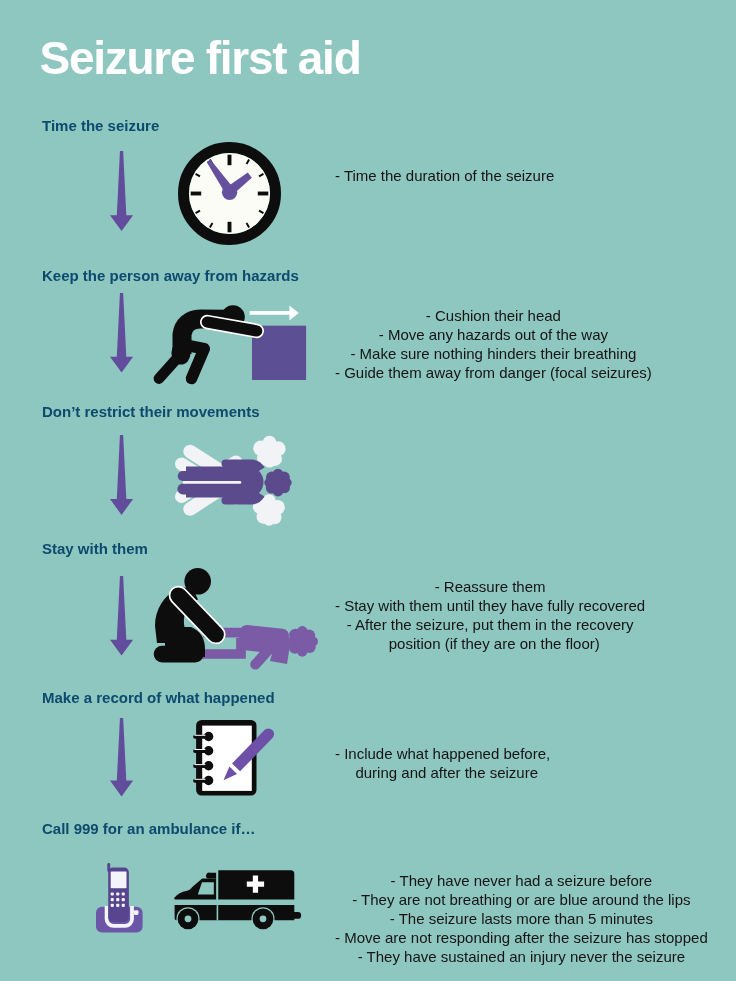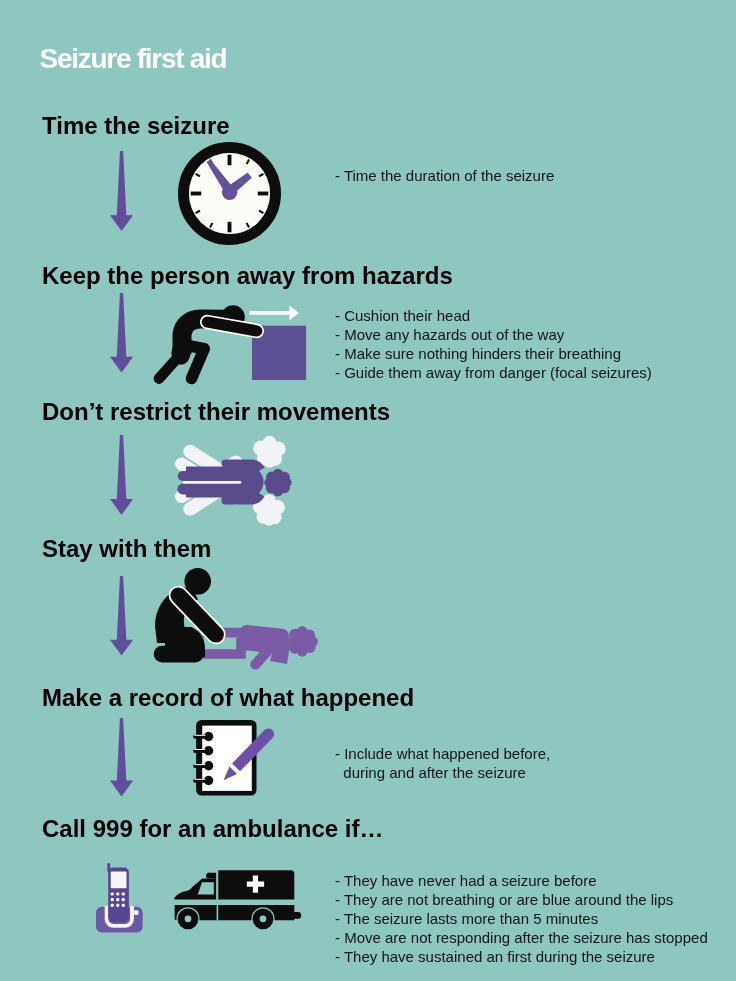--- a/index.html
+++ b/index.html
@@ -1,25 +1,25 @@
 <!DOCTYPE html>
 <html><head>
 <meta charset="utf-8">
 <title>Seizure first aid</title>
 <style>
   html,body{margin:0;padding:0;}
   body{width:736px;height:981px;background:#8ec6c0;
        font-family:"Liberation Sans",sans-serif;overflow:hidden;}
   .page{position:relative;width:736px;height:981px;background:#8ec6c0;overflow:hidden;}
-  .title{position:absolute;left:39.5px;top:37.6px;font-size:28px;font-weight:bold;
+  .title{position:absolute;left:39.5px;top:37.6px;font-size:46px;font-weight:bold;
          color:#ffffff;letter-spacing:-1.27px;line-height:41px;white-space:pre;}
-  .heading{position:absolute;left:42px;font-size:24px;font-weight:bold;
-           color:#000000;line-height:18.5px;white-space:pre;}
+  .heading{position:absolute;left:42px;font-size:15px;font-weight:bold;
+           color:#0c4a6e;line-height:18.5px;white-space:pre;}
   .bullets{position:absolute;left:335px;font-size:15px;color:#151515;
-           line-height:19px;}
+           line-height:19px;text-align:center;}
   .bullets .ln{white-space:pre;line-height:19px;}
   svg.ico{position:absolute;overflow:visible;}
 </style>
 </head>
 <body>
 
 <div class="page">
   <div class="title">Seizure first aid</div>
   <div class="heading" style="top:116.86px">Time the seizure</div>
   <div class="bullets" style="top:165.53px">
@@ -27,32 +27,38 @@
   </div>
   <div class="heading" style="top:266.56px">Keep the person away from hazards</div>
   <div class="bullets" style="top:305.73px">
     <div class="ln">- Cushion their head</div>
     <div class="ln">- Move any hazards out of the way</div>
     <div class="ln">- Make sure nothing hinders their breathing</div>
     <div class="ln">- Guide them away from danger (focal seizures)</div>
   </div>
   <div class="heading" style="top:403px">Don’t restrict their movements</div>
   <div class="heading" style="top:540.16px">Stay with them</div>
+  <div class="bullets" style="top:577.23px">
+    <div class="ln">- Reassure them</div>
+    <div class="ln">- Stay with them until they have fully recovered</div>
+    <div class="ln">- After the seizure, put them in the recovery</div>
+    <div class="ln">  position (if they are on the floor)</div>
+  </div>
   <div class="heading" style="top:689.16px">Make a record of what happened</div>
   <div class="bullets" style="top:744.23px">
     <div class="ln">- Include what happened before,</div>
     <div class="ln">  during and after the seizure</div>
   </div>
   <div class="heading" style="top:819.56px">Call 999 for an ambulance if…</div>
   <div class="bullets" style="top:871px">
     <div class="ln">- They have never had a seizure before</div>
     <div class="ln">- They are not breathing or are blue around the lips</div>
     <div class="ln">- The seizure lasts more than 5 minutes</div>
     <div class="ln">- Move are not responding after the seizure has stopped</div>
-    <div class="ln">- They have sustained an first during the seizure</div>
+    <div class="ln">- They have sustained an injury never the seizure</div>
   </div>
   <svg class="ico" style="left:109.5px;top:151.4px;width:23.1px;height:80.1px" viewBox="0 0 23.1 80.1">
       <polygon points="9.95,0.00 13.15,0.00 16.30,64.20 23.10,64.20 11.55,80.10 0.00,64.20 6.80,64.20" fill="#624c9c"></polygon>
     </svg>
   <svg class="ico" style="left:109.5px;top:293.0px;width:23.1px;height:79.6px" viewBox="0 0 23.1 79.6">
       <polygon points="9.95,0.00 13.15,0.00 16.30,63.70 23.10,63.70 11.55,79.60 0.00,63.70 6.80,63.70" fill="#624c9c"></polygon>
     </svg>
   <svg class="ico" style="left:109.5px;top:434.6px;width:23.1px;height:79.9px" viewBox="0 0 23.1 79.9">
       <polygon points="9.95,0.00 13.15,0.00 16.30,64.00 23.10,64.00 11.55,79.90 0.00,64.00 6.80,64.00" fill="#624c9c"></polygon>
     </svg>

